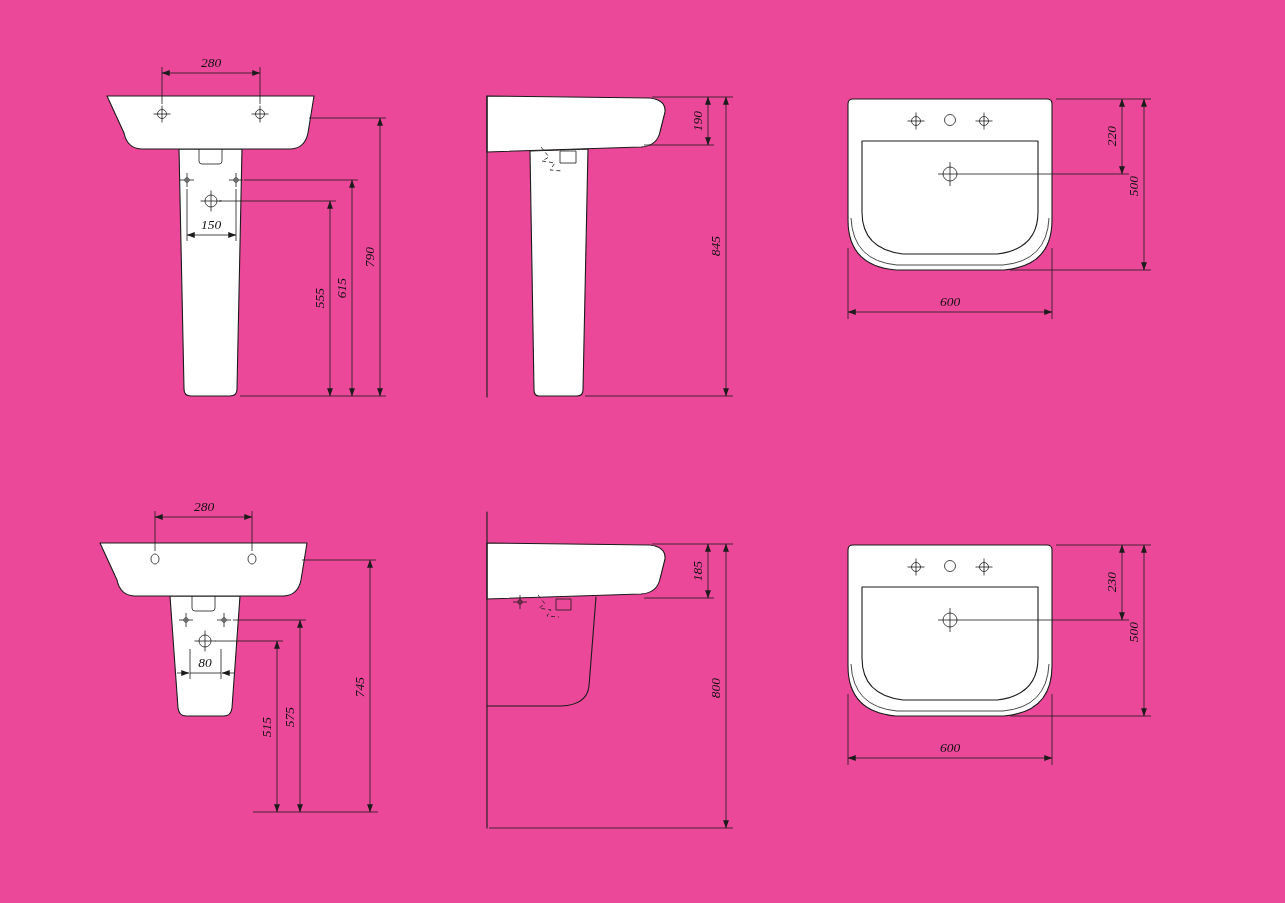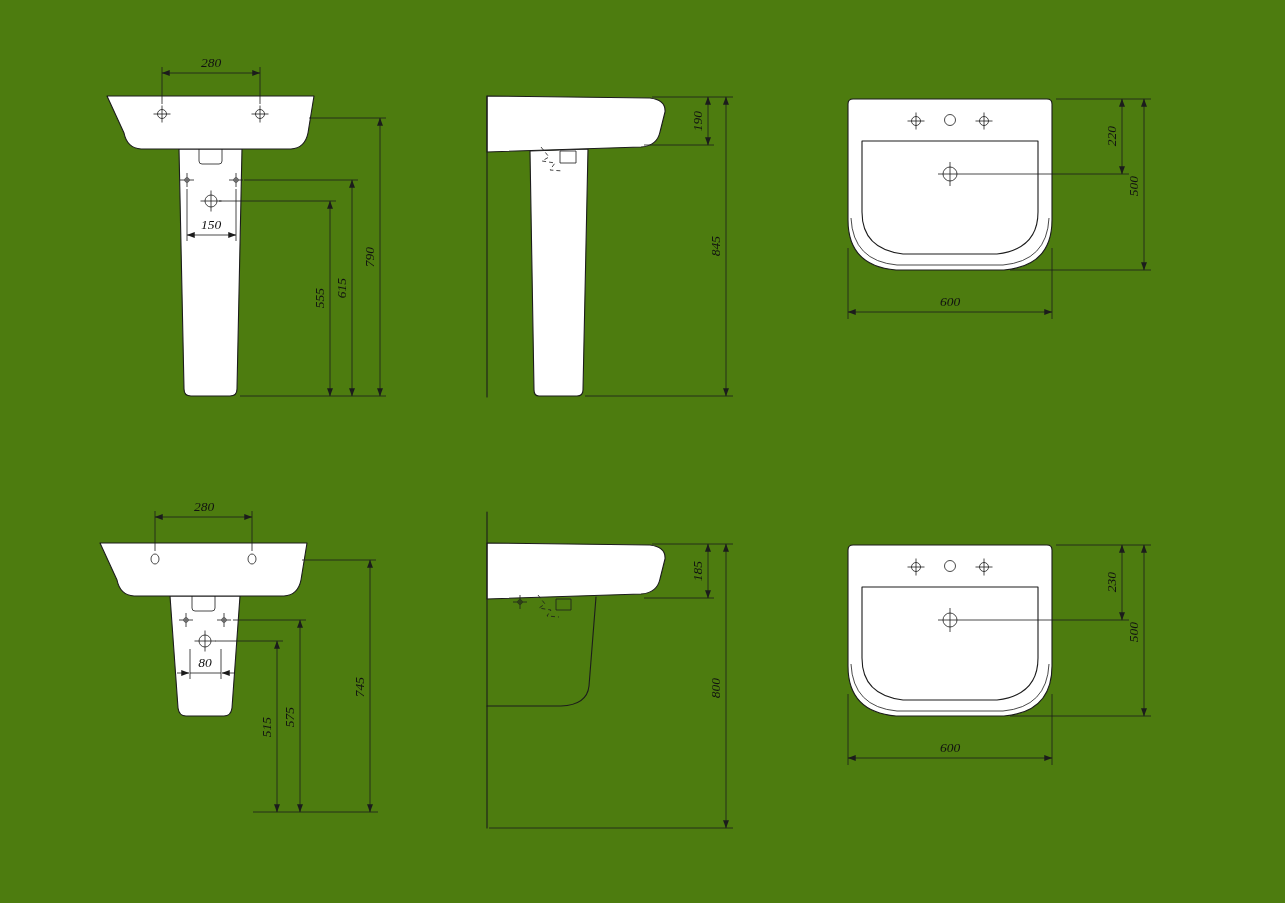--- a/index.html
+++ b/index.html
@@ -1,16 +1,16 @@
 <!DOCTYPE html>
 <html><head>
 <meta charset="utf-8">
 <style>
   html,body{margin:0;padding:0;background:#ffffff;}
-  .sheet{position:relative;width:1285px;height:903px;background:#4d7c0f;overflow:hidden;
+  .sheet{position:relative;width:1285px;height:903px;background:#ec4899;overflow:hidden;
          font-family:"Liberation Serif","DejaVu Serif",serif;}
   svg{position:absolute;left:0;top:0;}
   .outline{fill:#ffffff;stroke:#1c1c1c;stroke-width:1.1;stroke-linejoin:round;}
   .stroke{fill:none;stroke:#1c1c1c;stroke-width:1.1;stroke-linejoin:round;stroke-linecap:round;}
   .thin{fill:none;stroke:#1c1c1c;stroke-width:0.8;stroke-linecap:butt;}
   .dim{fill:none;stroke:#1c1c1c;stroke-width:0.8;}
   .dashed{fill:none;stroke:#1c1c1c;stroke-width:0.8;stroke-dasharray:4 3;}
   text.dim-label{font-family:"Liberation Serif","DejaVu Serif",serif;font-style:italic;
                  font-size:13.5px;fill:#111111;text-anchor:middle;}
 </style>

